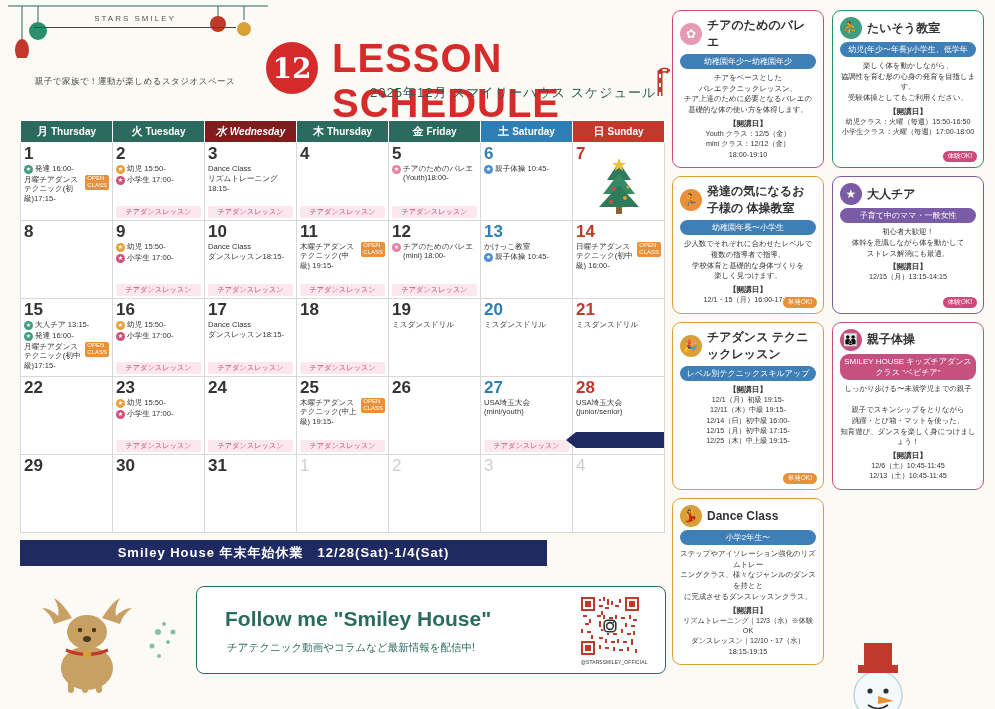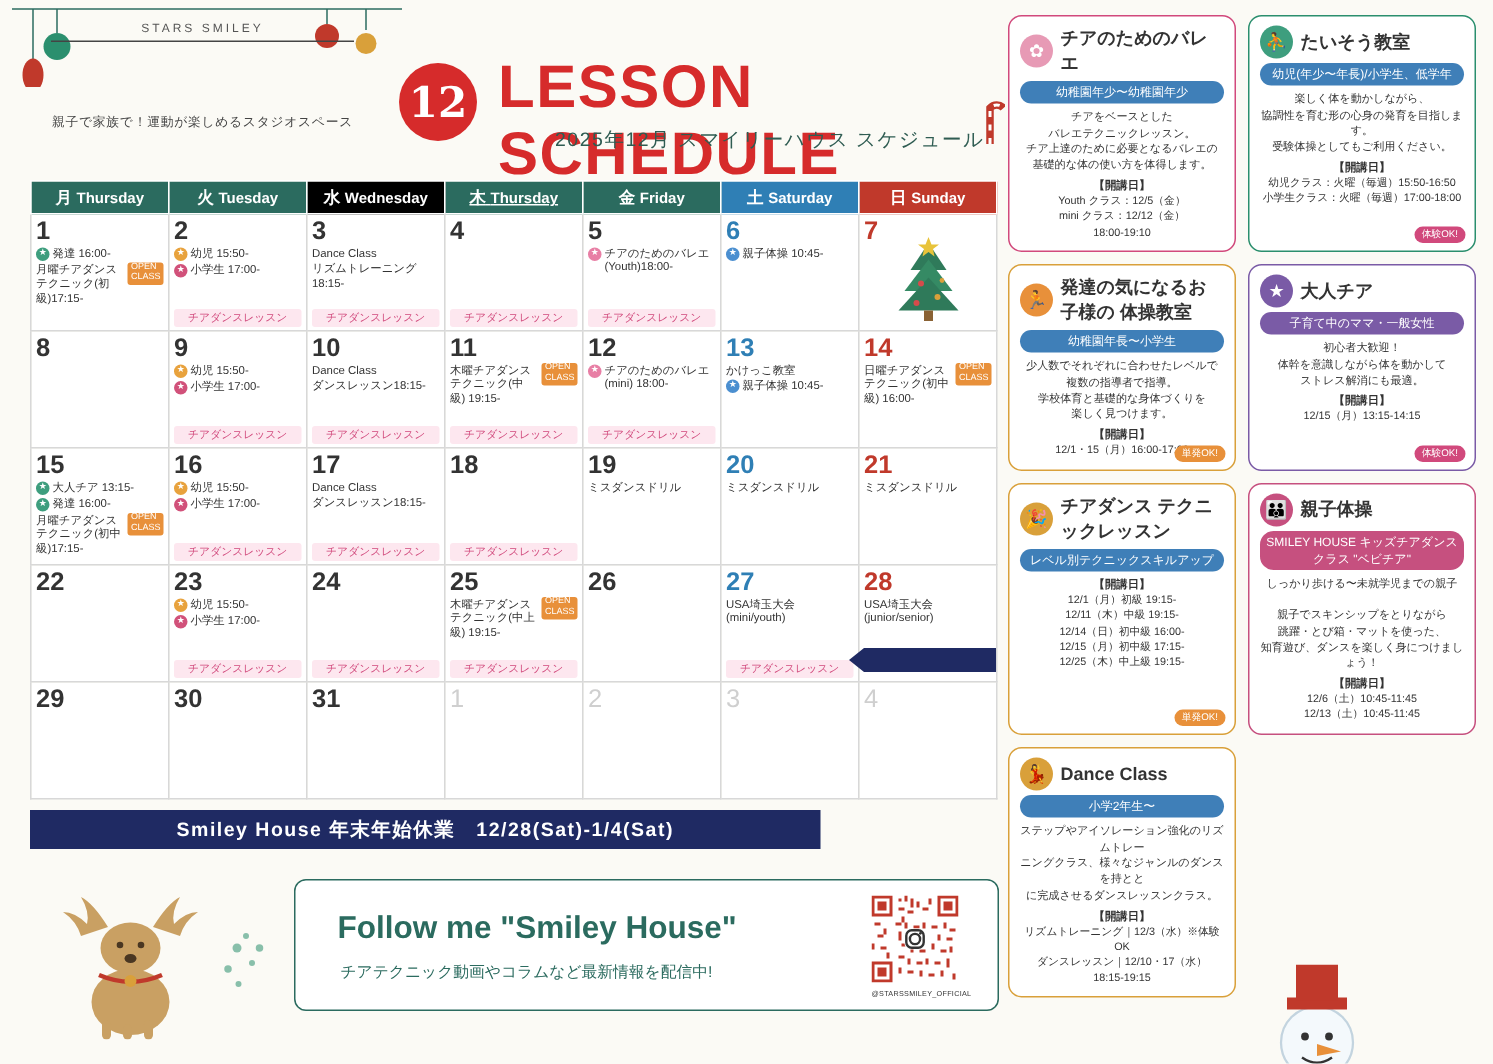--- a/index.html
+++ b/index.html
@@ -46,22 +46,22 @@
 
   
   .calendar { position:absolute; left:20px; top:120px; width:645px; }
   table.cal { border-collapse:collapse; width:645px; table-layout:fixed; }
   table.cal th {
     height:22px; font-size:11px; font-weight:bold; color:#fff;
     border:1px solid #fff;
   }
   th.mon { background:#2b6b5f; }
   th.tue { background:#2b6b5f; }
-  th.wed { background:#000000; }
-  th.thu { background:#2b6b5f;text-decoration:underline; }
+  th.wed { background:#7f1d1d;font-style:italic; }
+  th.thu { background:#2b6b5f; }
   th.fri { background:#2b6b5f; }
   th.sat { background:#2f7fb5; }
   th.sun { background:#c0392b; }
   th .wd { font-size:10px; }
 
   table.cal td {
     width:92px; height:78px; vertical-align:top;
     border:1px solid #d8d8d8; background:#fff; padding:2px 3px;
     position:relative;
   }

